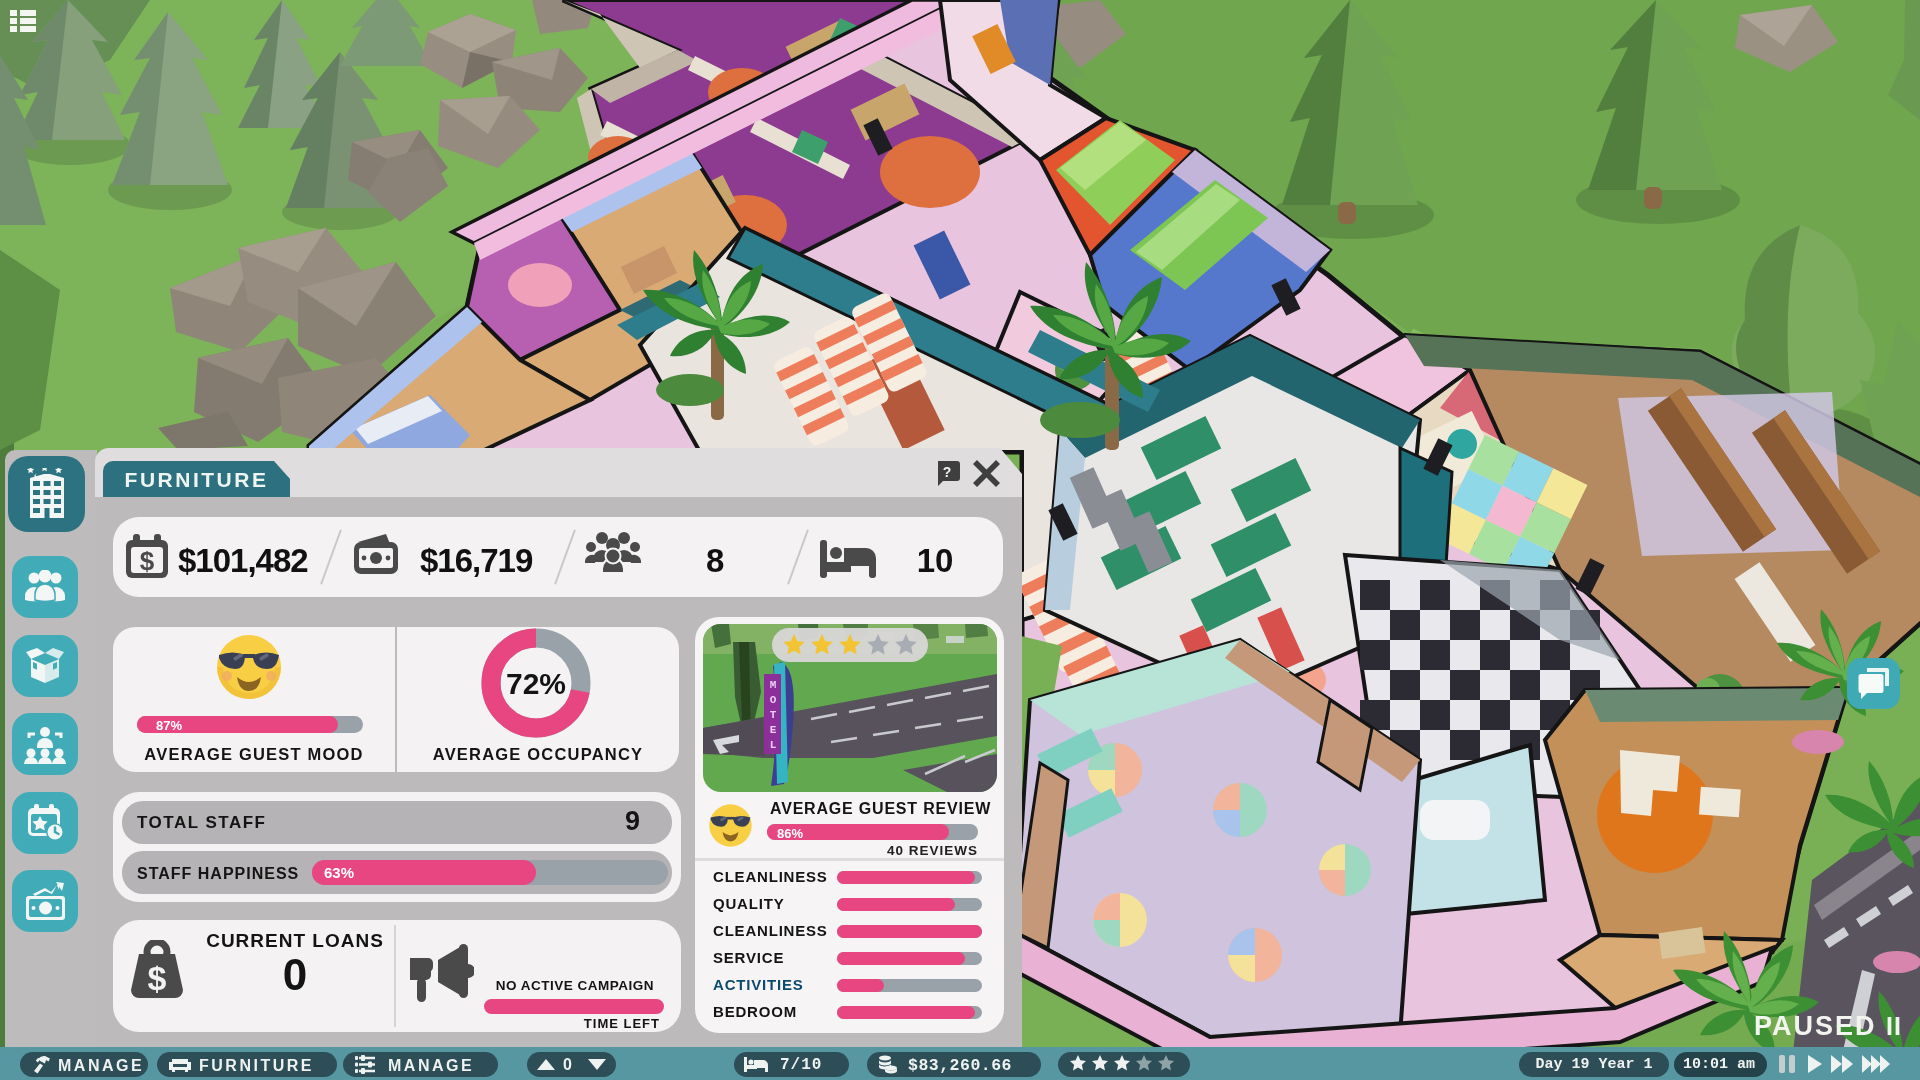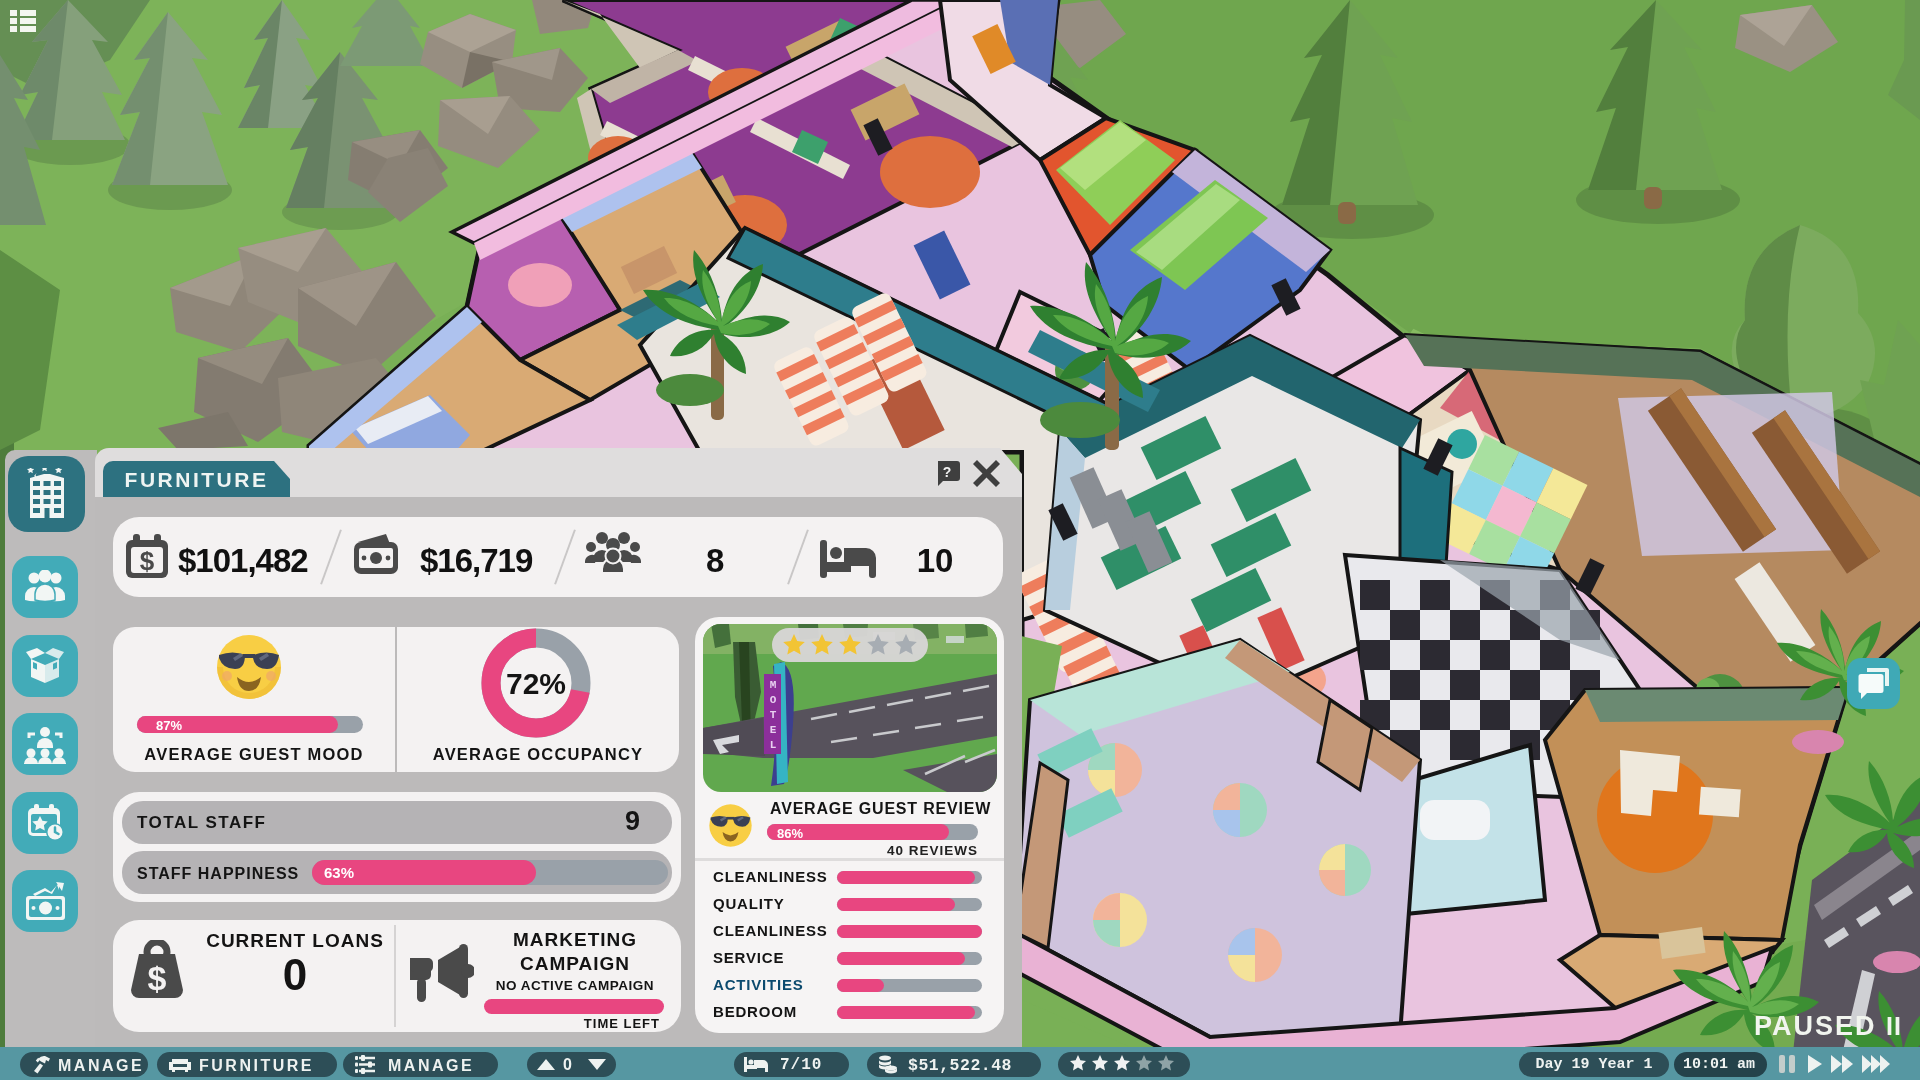--- a/index.html
+++ b/index.html
@@ -680,21 +680,20 @@
 <svg class="abs" style="left:408px;top:942px" width="66" height="64" viewBox="0 0 66 64">
   <g fill="#4a4a4a">
     <path d="M30,18 L52,5 L52,53 L30,40 Z"></path>
     <rect x="51" y="2" width="9" height="54" rx="4.5"></rect>
     <circle cx="60" cy="29" r="7"></circle>
     <path d="M2,16 h16 a5,5 0 0 1 5,5 v12 a5,5 0 0 1 -5,5 h-16 Z"></path>
     <rect x="2" y="16" width="23" height="14" rx="5"></rect>
     <rect x="9" y="36" width="9" height="24" rx="4.5"></rect>
   </g>
 </svg>
-<div class="abs bold" style="left:480px;top:928px;width:190px;text-align:center;font-size:19px;color:#141414;letter-spacing:1px;line-height:24px;">MARKETING<br>CAMPAIGN</div>
 <div class="abs bold" style="left:480px;top:978px;width:190px;text-align:center;font-size:13.5px;color:#141414;letter-spacing:0.5px;white-space:nowrap;">NO ACTIVE CAMPAIGN</div>
 <div class="abs" style="left:484px;top:999px;width:180px;height:15px;background:#e84680;border-radius:8px;"></div>
 <div class="abs bold" style="left:560px;top:1016px;width:100px;text-align:right;font-size:13px;color:#141414;letter-spacing:1px;">TIME LEFT</div>
 
 <div class="abs" style="left:695px;top:617px;width:309px;height:416px;background:#f6f4f4;border-radius:24px;"></div>
 
 <div class="abs" style="left:703px;top:624px;width:294px;height:168px;border-radius:18px;overflow:hidden;">
 <svg width="294" height="168" viewBox="0 0 294 168">
   <rect width="294" height="168" fill="#61a84e"></rect>
   <rect x="0" y="0" width="294" height="30" fill="#83b264"></rect>
@@ -851,21 +850,21 @@
 <div class="abs" style="left:867px;top:1052px;width:174px;height:25px;background:#2d4e57;border-radius:14px;"></div>
 <svg class="abs" style="left:878px;top:1055px" width="20" height="19" viewBox="0 0 20 19">
   <g fill="#eef2f0">
     <ellipse cx="7" cy="3" rx="6" ry="2.6"></ellipse>
     <path d="M1,5 a6,2.6 0 0 0 12,0 l0,3 a6,2.6 0 0 1 -12,0 Z"></path>
     <path d="M1,9 a6,2.6 0 0 0 12,0 l0,3 a6,2.6 0 0 1 -12,0 Z"></path>
     <ellipse cx="13" cy="13" rx="6" ry="2.6"></ellipse>
     <path d="M7,15 a6,2.6 0 0 0 12,0 l0,3 a6,2.6 0 0 1 -12,0 Z" transform="translate(0,-2)"></path>
   </g>
 </svg>
-<div class="abs bold" style="left:908px;top:1056px;font-size:16.5px;color:#eef2f0;letter-spacing:0.5px;font-family:'Liberation Mono',monospace;">$51,522.48</div>
+<div class="abs bold" style="left:908px;top:1056px;font-size:16.5px;color:#eef2f0;letter-spacing:0.5px;font-family:'Liberation Mono',monospace;">$83,260.66</div>
 
 <div class="abs" style="left:1058px;top:1052px;width:132px;height:25px;background:#2d4e57;border-radius:14px;"></div>
 <svg class="abs" style="left:1068px;top:1055px" width="112" height="19" viewBox="0 0 112 19">
   <defs>
         <path id="bs" d="M10,0 l2.4,5.2 5.6,.7 -4.1,3.9 1.1,5.6 -5,-2.9 -5,2.9 1.1,-5.6 L2,5.9 l5.6,-.7 Z"></path>
       </defs>
   <use href="#bs" fill="#f0f2f2"></use>
       <use href="#bs" x="22" fill="#f0f2f2"></use>
       <use href="#bs" x="44" fill="#f0f2f2"></use>
   <use href="#bs" x="66" fill="#8fa3a6"></use>

